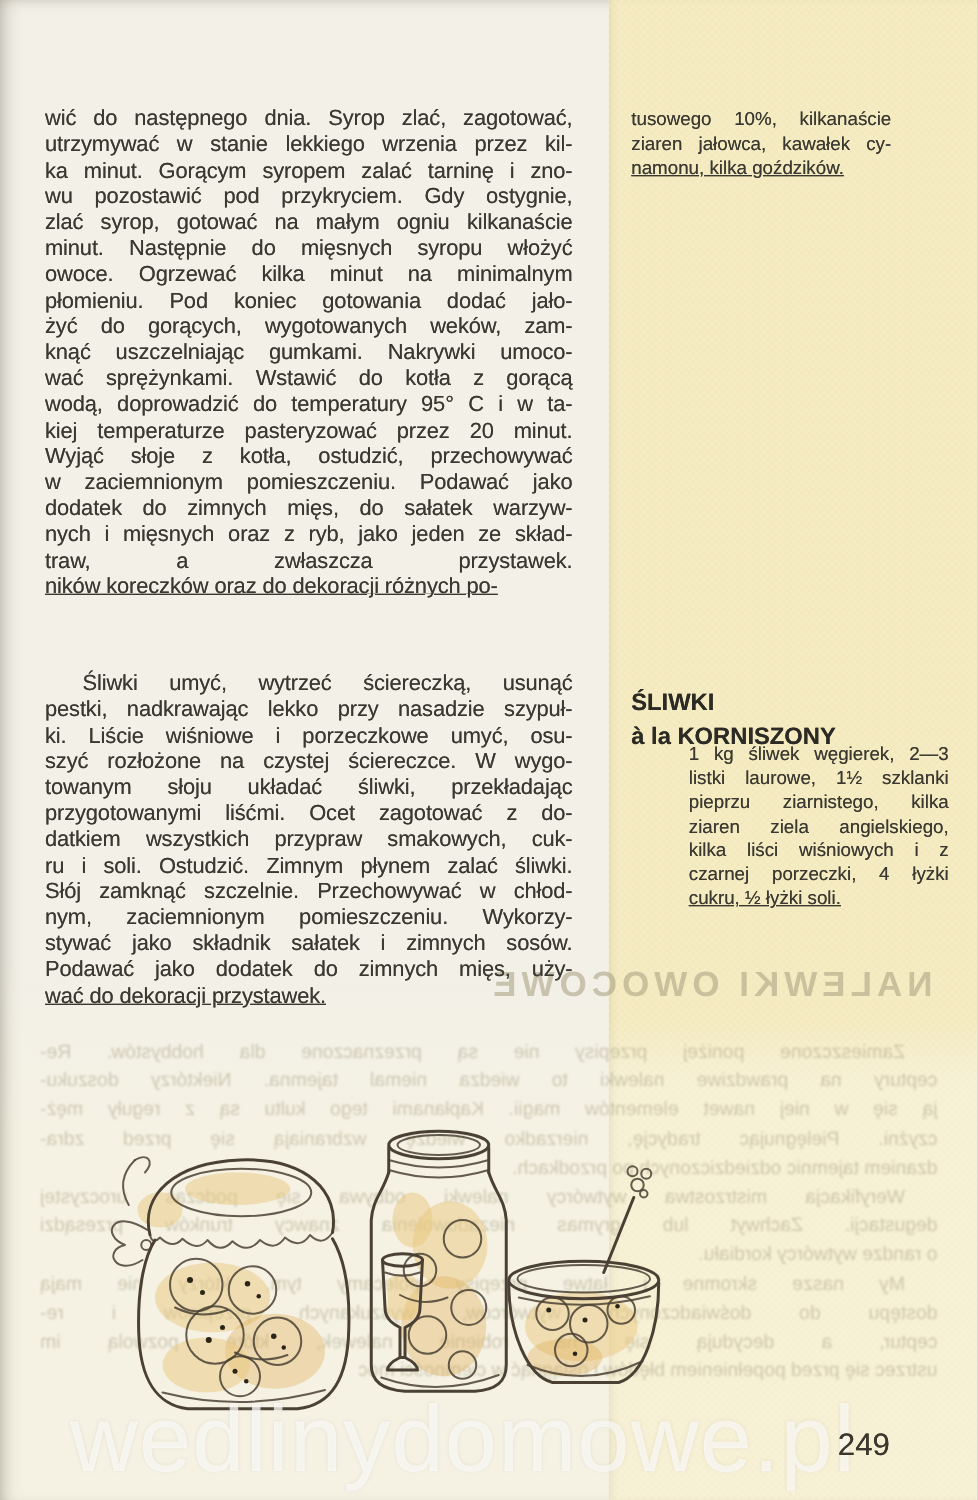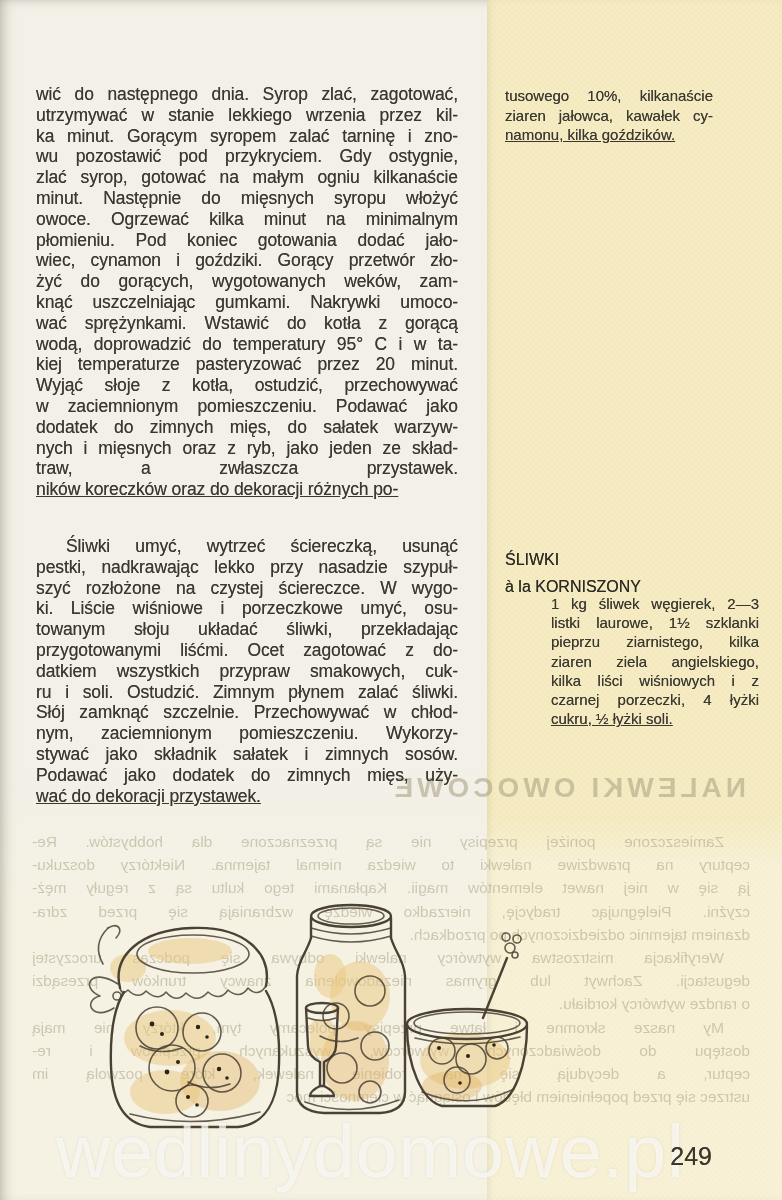--- a/index.html
+++ b/index.html
@@ -23,21 +23,21 @@
   .txt { color: var(--ink); text-shadow: 0 0 .5px rgba(58,56,48,.75); }
   .jline { text-align: justify; text-align-last: justify; white-space: normal; }
   .jline:last-child { text-align-last: left; text-decoration: underline; }
 
   .para { position:absolute; left:36px; width:422px; font-size:17.5px; line-height:20.8px; letter-spacing:-.1px; z-index:2; }
   .p1 { top:84px; }
   .p2 { top:536px; }
   .p2 .jline:first-child { padding-left:30px; }
 
   .side-note { position:absolute; left:505px; top:86px; width:208px; font-size:15px; line-height:19.5px; z-index:2; }
-  .recipe-title { position:absolute; left:505px; top:533px; width:210px; font-size:16px; font-weight:400; line-height:27px; color:var(--ink-heading); z-index:2; text-shadow:0 0 .5px rgba(44,42,36,.8); }
+  .recipe-title { position:absolute; left:505px; top:533px; width:210px; font-size:19px; font-weight:700; line-height:27px; color:var(--ink-heading); z-index:2; text-shadow:0 0 .5px rgba(44,42,36,.8); }
   .ingredients { position:absolute; left:505px; top:594px; width:208px; font-size:15px; line-height:19.2px; z-index:2;margin-left:46px; }
 
   
   .mirror { transform: scaleX(-1); }
   .bleed-heading {
     position:absolute; left:386px; top:772px; width:360px; z-index:1;
     font-size:28px; font-weight:700; letter-spacing:4px; white-space:nowrap;
     color: var(--bleed-ink); opacity:.55; filter: blur(.6px);
   }
   .bleed-para {
@@ -78,38 +78,37 @@
   <section>
     <div class="para p1 txt">
         <div class="jline">wić do następnego dnia. Syrop zlać, zagotować,</div>
         <div class="jline">utrzymywać w stanie lekkiego wrzenia przez kil-</div>
         <div class="jline">ka minut. Gorącym syropem zalać tarninę i zno-</div>
         <div class="jline">wu pozostawić pod przykryciem. Gdy ostygnie,</div>
         <div class="jline">zlać syrop, gotować na małym ogniu kilkanaście</div>
         <div class="jline">minut. Następnie do mięsnych syropu włożyć</div>
         <div class="jline">owoce. Ogrzewać kilka minut na minimalnym</div>
         <div class="jline">płomieniu. Pod koniec gotowania dodać jało-</div>
-        <div class="jline">wiec, cynamon i goździki. Gorący przetwór zło-</div>
         <div class="jline">żyć do gorących, wygotowanych weków, zam-</div>
         <div class="jline">knąć uszczelniając gumkami. Nakrywki umoco-</div>
         <div class="jline">wać sprężynkami. Wstawić do kotła z gorącą</div>
         <div class="jline">wodą, doprowadzić do temperatury 95° C i w ta-</div>
         <div class="jline">kiej temperaturze pasteryzować przez 20 minut.</div>
         <div class="jline">Wyjąć słoje z kotła, ostudzić, przechowywać</div>
         <div class="jline">w zaciemnionym pomieszczeniu. Podawać jako</div>
         <div class="jline">dodatek do zimnych mięs, do sałatek warzyw-</div>
         <div class="jline">nych i mięsnych oraz z ryb, jako jeden ze skład-</div>
         <div class="jline">traw, a zwłaszcza przystawek.</div>
         <div class="jline">ników koreczków oraz do dekoracji różnych po-</div>
       </div>
     <div class="para p2 txt">
         <div class="jline">Śliwki umyć, wytrzeć ściereczką, usunąć</div>
         <div class="jline">pestki, nadkrawając lekko przy nasadzie szypuł-</div>
+        <div class="jline">ki. Liście wiśniowe i porzeczkowe umyć, osu-</div>
         <div class="jline">szyć rozłożone na czystej ściereczce. W wygo-</div>
-        <div class="jline">ki. Liście wiśniowe i porzeczkowe umyć, osu-</div>
         <div class="jline">towanym słoju układać śliwki, przekładając</div>
         <div class="jline">przygotowanymi liśćmi. Ocet zagotować z do-</div>
         <div class="jline">datkiem wszystkich przypraw smakowych, cuk-</div>
         <div class="jline">ru i soli. Ostudzić. Zimnym płynem zalać śliwki.</div>
         <div class="jline">Słój zamknąć szczelnie. Przechowywać w chłod-</div>
         <div class="jline">nym, zaciemnionym pomieszczeniu. Wykorzy-</div>
         <div class="jline">stywać jako składnik sałatek i zimnych sosów.</div>
         <div class="jline">Podawać jako dodatek do zimnych mięs, uży-</div>
         <div class="jline">wać do dekoracji przystawek.</div>
       </div>

